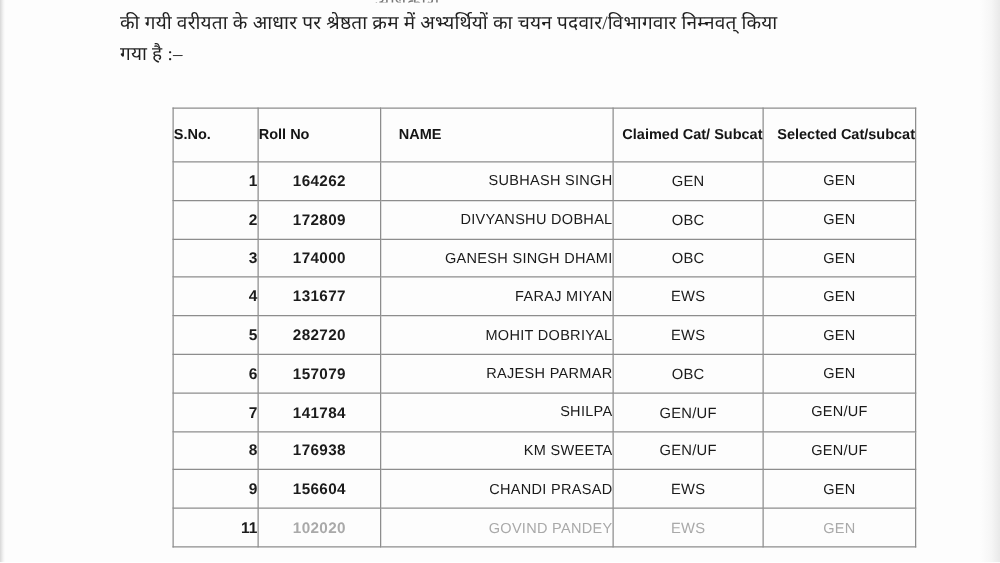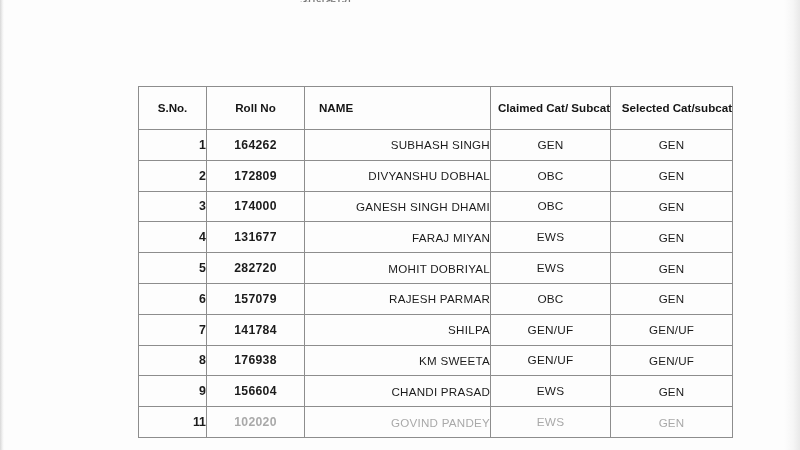--- a/index.html
+++ b/index.html
@@ -101,21 +101,21 @@
     line-height: 14px;
   }
   table.merit tbody tr { height: 30.8px; }
 
   col.c-sno   { width: 68px; }
   col.c-roll  { width: 98px; }
   col.c-name  { width: 186px; }
   col.c-claim { width: 120px; }
   col.c-sel   { width: 122px; }
 
-  .th-sno, .th-roll { text-align: center; }
+  .th-sno, .th-roll { text-align: left; }
   .th-name  { text-align: left; padding-left: 14px !important; }
   .th-claim, .th-sel { text-align: right; }
 
   td.sno {
     text-align: right;
     padding-right: 13px;
     font-weight: bold;
     font-size: 12.4px;
   }
   td.roll {
@@ -151,20 +151,24 @@
 <body>
 
 <div id="page">
 
   <div class="paper"></div>
   <div class="edge-left"></div>
   <div class="edge-right"></div>
 
   <div class="clipped-top">अधिकारी</div>
 
+  <div class="para">
+    <span>की गयी वरीयता के आधार पर श्रेष्ठता क्रम में अभ्यर्थियों का चयन पदवार/विभागवार निम्नवत् किया</span>
+    <span class="l2">गया है :–</span>
+  </div>
 
 
   <table class="merit">
     <colgroup>
       <col class="c-sno">
         <col class="c-roll">
         <col class="c-name">
         <col class="c-claim">
         <col class="c-sel">
     </colgroup>

